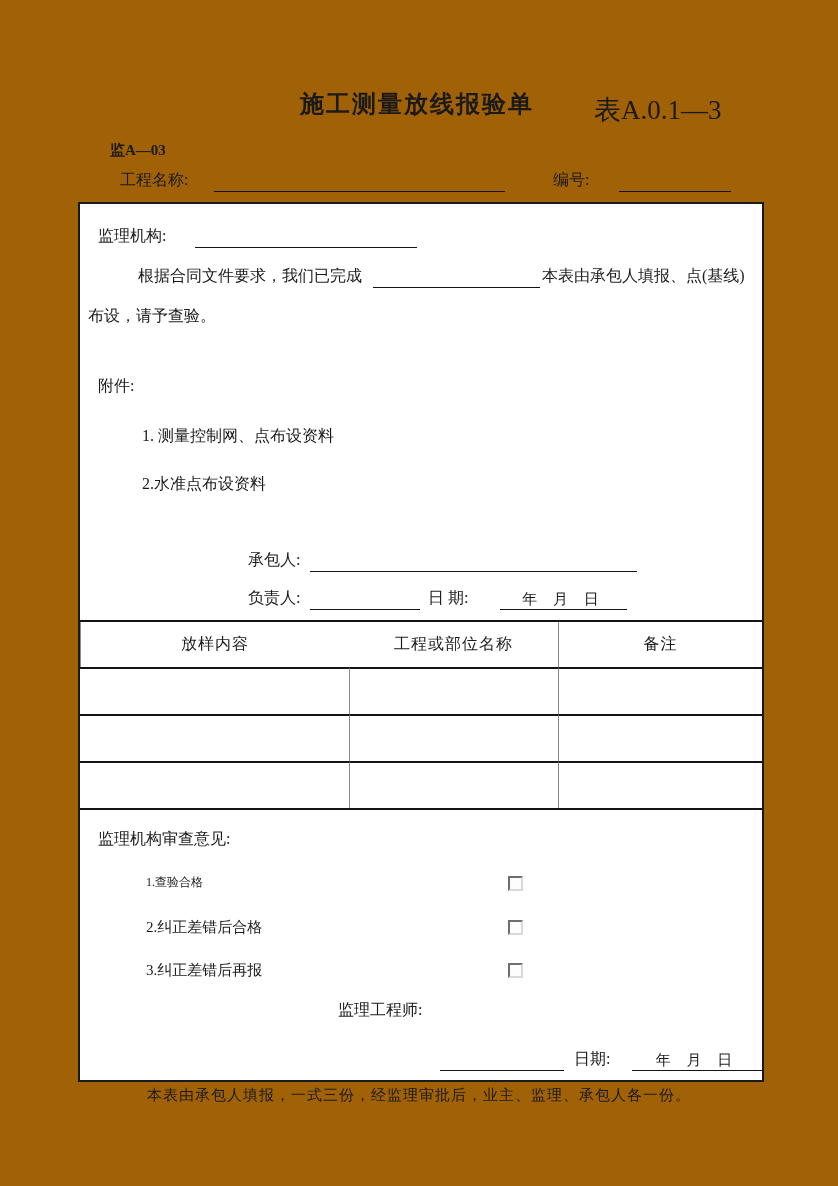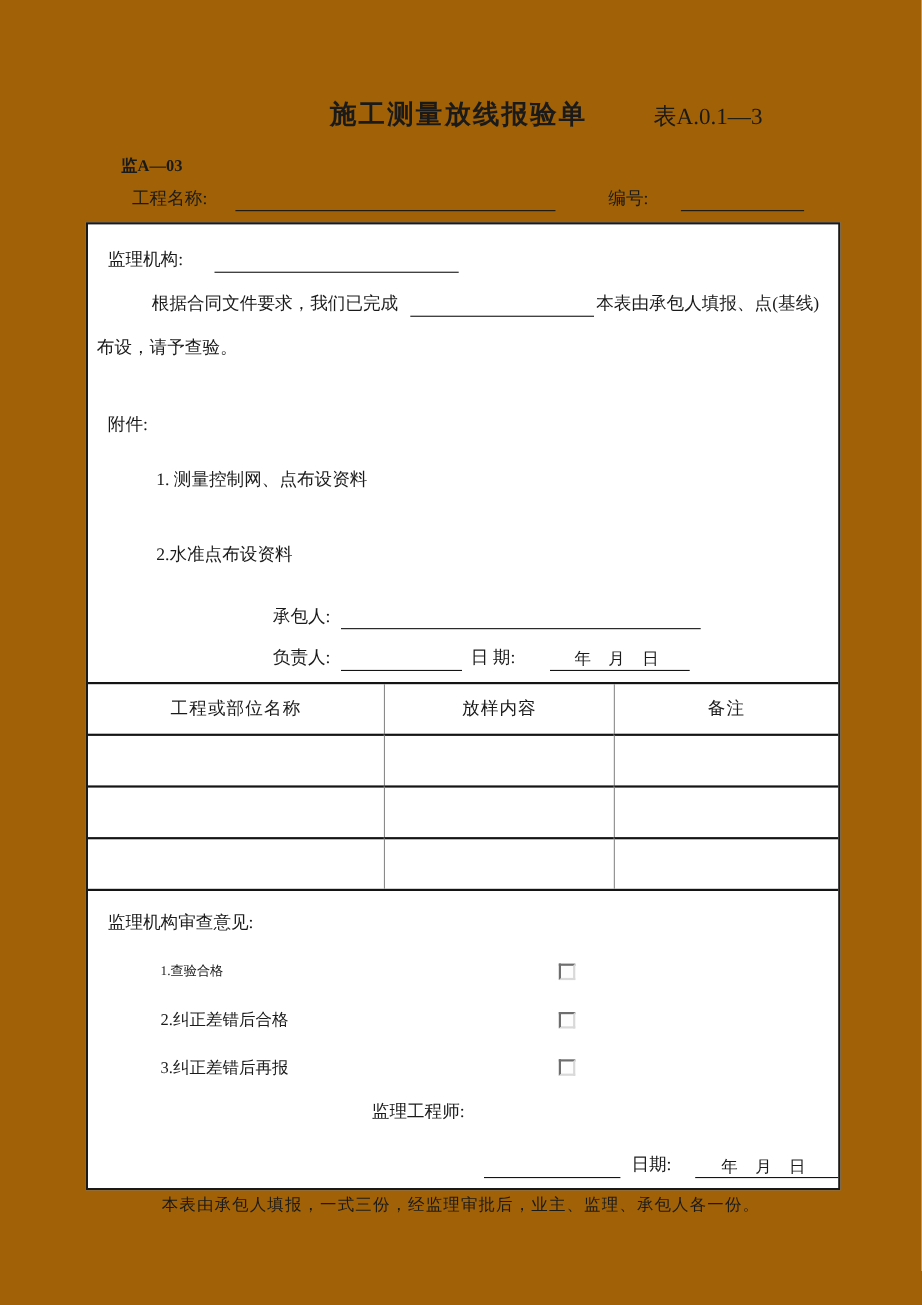--- a/index.html
+++ b/index.html
@@ -22,21 +22,21 @@
   .form-title {
     left: 300px; top: 88px;
     font-family: "Liberation Sans", "DejaVu Sans", sans-serif;
     font-weight: bold;
     font-size: 24px;
     letter-spacing: 2px;
     white-space: nowrap;
   }
   .form-code {
     left: 594px; top: 92px;
-    font-size: 21px;
+    font-size: 27px;
     white-space: nowrap;
   }
   .doc-code {
     left: 110px; top: 141px;
     font-size: 15px;
     font-weight: bold;
     white-space: nowrap;
   }
   .label { font-size: 16px; white-space: nowrap; }
 
@@ -119,33 +119,33 @@
     <div class="abs label" style="left:18px; top:22px;">监理机构:</div>
     <div class="blank" style="left:115px; top:24px; width:222px;"></div>
 
     <div class="abs label" style="left:58px; top:62px;">根据合同文件要求，我们已完成</div>
     <div class="blank" style="left:293px; top:64px; width:167px;"></div>
     <div class="abs label" style="left:462px; top:62px;">本表由承包人填报、点(基线)</div>
     <div class="abs label" style="left:8px; top:102px;">布设，请予查验。</div>
 
     <div class="abs label" style="left:18px; top:172px;">附件:</div>
     <div class="abs label" style="left:62px; top:222px;">1. 测量控制网、点布设资料</div>
-    <div class="abs label" style="left:62px; top:270px;margin-top:20px;">2.水准点布设资料</div>
+    <div class="abs label" style="left:62px; top:270px;">2.水准点布设资料</div>
 
     <div class="abs label" style="left:168px; top:346px;">承包人:</div>
     <div class="blank" style="left:230px; top:348px; width:327px;"></div>
 
     <div class="abs label" style="left:168px; top:384px;">负责人:</div>
     <div class="blank" style="left:230px; top:386px; width:110px;"></div>
     <div class="abs label" style="left:348px; top:384px;">日 期:</div>
     <div class="blank" style="left:420px; top:386px; width:127px;">年 月 日</div>
 
     <div class="inspect-table">
+      <div class="cell head c2">放样内容</div>
       <div class="cell head c1">工程或部位名称</div>
-      <div class="cell head c2">放样内容</div>
       <div class="cell head c3">备注</div>
 
       <div class="cell c1 rsep"></div>
       <div class="cell c2 rsep"></div>
       <div class="cell c3 rsep"></div>
 
       <div class="cell c1 rsep"></div>
       <div class="cell c2 rsep"></div>
       <div class="cell c3 rsep"></div>
 

